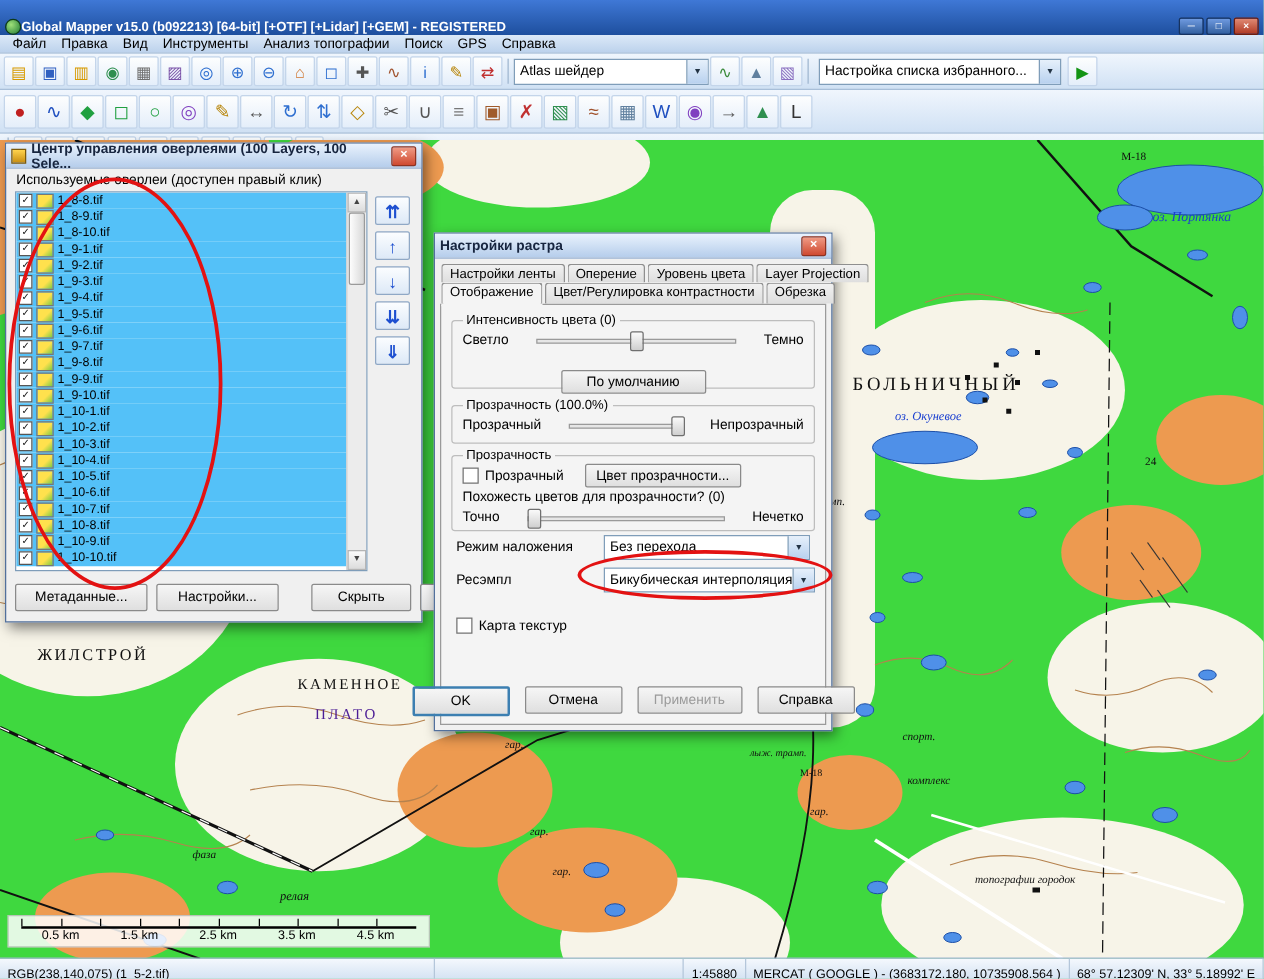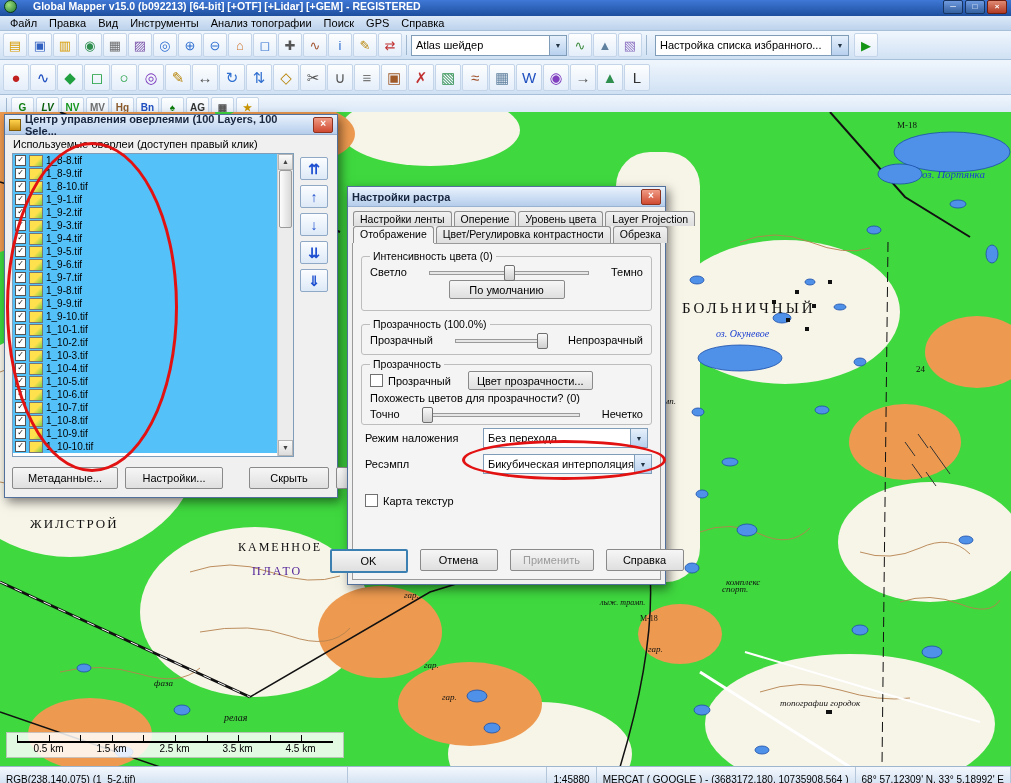--- a/index.html
+++ b/index.html
@@ -1,21 +1,21 @@
 <!DOCTYPE html>
 <html><head>
 <meta charset="utf-8">
 <style>
   html,body{margin:0;padding:0}
   body{width:1011px;height:783px;position:relative;overflow:hidden;
        font-family:"Liberation Sans",sans-serif;font-size:11px;background:#cfdceb;color:#000}
 
   
-  .titlebar{height:16px;background:linear-gradient(#3f78d6,#1e4f9e);display:flex;align-items:flex-start;
-            padding:0 4px;color:#fff;font-size:10.5px;font-weight:bold;gap:16px}
+  .titlebar{height:28px;background:linear-gradient(#3f78d6,#1e4f9e);display:flex;align-items:flex-end;
+            padding:0 4px;color:#fff;font-size:10.5px;font-weight:bold;gap:0}
   .app-icon{width:11px;height:11px;border-radius:50%;background:radial-gradient(circle at 35% 35%,#9fe07a,#1f7a34);border:1px solid #0d3a18;flex:none}
   .title-text{white-space:nowrap;overflow:hidden}
   .win-controls{margin-left:auto;display:flex;gap:2px}
   .win-btn{width:18px;height:12px;font-size:8px;line-height:11px;text-align:center;color:#fff;
            background:linear-gradient(#6f9ae0,#33609f);border:1px solid #17335f;border-radius:2px}
   .win-btn.close{background:linear-gradient(#e08a74,#b03a24);border-color:#6e1d0e}
 
   .menubar{height:14px;display:flex;align-items:center;background:linear-gradient(#dce9f8,#bcd2ec);
            padding:0 4px;border-bottom:1px solid #a8bfd9}
   .menu-item{padding:0 6px;line-height:14px;white-space:nowrap}
@@ -95,21 +95,21 @@
   .tab.active{background:#f4f4f4;position:relative;z-index:2;padding-bottom:3px;top:0;box-shadow:0 2px 0 #f4f4f4}
   .raster-page{position:absolute;left:4px;top:56px;right:4px;bottom:4px;border:1px solid #9a9a9a;background:#f4f4f4}
   fieldset{border:1px solid #bdbdbd;border-radius:3px;margin:0;padding:0 8px 3px 8px;position:absolute;left:8px;right:8px}
   legend{font-size:10.5px;padding:0 3px}
   .sl-row{display:flex;align-items:center;gap:22px;margin-top:2px}
   .slider{position:relative;height:16px;flex:1}
   .slider .track{position:absolute;left:0;right:0;top:7px;height:2px;border:1px solid #9a9a9a;background:#e6e6e6}
   .slider .thumb{position:absolute;top:1px;width:9px;height:14px;background:linear-gradient(#fafafa,#cfcfcf);
                  border:1px solid #6f6f6f;border-radius:2px}
   .thumb.mid{left:47%}.thumb.right{left:calc(100% - 9px)}.thumb.left{left:0}
-  .center-btn{margin:0 auto 0 auto;width:98px;height:17px}
+  .center-btn{margin:16px auto 0 auto;width:98px;height:17px}
   .fld-row{position:absolute;left:12px;right:12px;display:flex;align-items:center;gap:6px}
   .fld-label{width:112px;flex:none}
   .dlg-combo{height:18px;flex:1}
   .raster-buttons{position:absolute;left:0;right:0;bottom:6px;display:flex;justify-content:center;gap:12px}
 
   
   .oval{position:absolute;border:3px solid #e31212;border-radius:50%;pointer-events:none;z-index:40}
   #oval-layers{left:6px;top:142px;width:166px;height:324px}
   #oval-resample{left:462px;top:440px;width:198px;height:34px}
 
@@ -447,21 +447,21 @@
       <span class="map-label" style="color: rgb(16, 16, 16); left: 682px; top: 188px; font-size: 15px; letter-spacing: 3px;">БОЛЬНИЧНЫЙ</span>
       <span class="map-label" style="color: rgb(26, 63, 208); left: 716px; top: 216px; font-size: 10px; font-style: italic;">оз. Окуневое</span>
       <span class="map-label" style="color: rgb(16, 16, 16); left: 916px; top: 252px; font-size: 9px;">24</span>
       <span class="map-label" style="color: rgb(16, 16, 16); left: 648px; top: 284px; font-size: 9px; font-style: italic;">трамп.</span>
       <span class="map-label" style="color: rgb(16, 16, 16); left: 30px; top: 404px; font-size: 13px; letter-spacing: 2px;">ЖИЛСТРОЙ</span>
       <span class="map-label" style="color: rgb(16, 16, 16); left: 238px; top: 428px; font-size: 12px; letter-spacing: 2px;">КАМЕННОЕ</span>
       <span class="map-label" style="color: #4c1d95; left: 252px; top: 452px; font-size: 12px; letter-spacing: 2px;">ПЛАТО</span>
       <span class="map-label" style="color: rgb(16, 16, 16); left: 722px; top: 472px; font-size: 9px; font-style: italic;">спорт.</span>
       <span class="map-label" style="color: rgb(16, 16, 16); left: 404px; top: 478px; font-size: 9px; font-style: italic;">гар.</span>
       <span class="map-label" style="color: rgb(16, 16, 16); left: 600px; top: 486px; font-size: 8px; font-style: italic;">лыж. трамп.</span>
-      <span class="map-label" style="color: rgb(16, 16, 16); left: 726px; top: 465px; font-size: 9px; font-style: italic;">комплекс</span>
+      <span class="map-label" style="color: rgb(16, 16, 16); left: 726px; top: 507px; font-size: 9px; font-style: italic;">комплекс</span>
       <span class="map-label" style="color: rgb(16, 16, 16); left: 640px; top: 502px; font-size: 8px;">М-18</span>
       <span class="map-label" style="color: rgb(16, 16, 16); left: 648px; top: 532px; font-size: 9px; font-style: italic;">гар.</span>
       <span class="map-label" style="color: rgb(16, 16, 16); left: 424px; top: 548px; font-size: 9px; font-style: italic;">гар.</span>
       <span class="map-label" style="color: rgb(16, 16, 16); left: 154px; top: 566px; font-size: 9px; font-style: italic;">фаза</span>
       <span class="map-label" style="color: rgb(16, 16, 16); left: 442px; top: 580px; font-size: 9px; font-style: italic;">гар.</span>
       <span class="map-label" style="color: rgb(16, 16, 16); left: 780px; top: 586px; font-size: 9px; font-style: italic;">топографии городок</span>
       <span class="map-label" style="color: rgb(16, 16, 16); left: 224px; top: 600px; font-size: 10px; font-style: italic;">релая</span>
     </div>
 
   <div class="scalebar">

